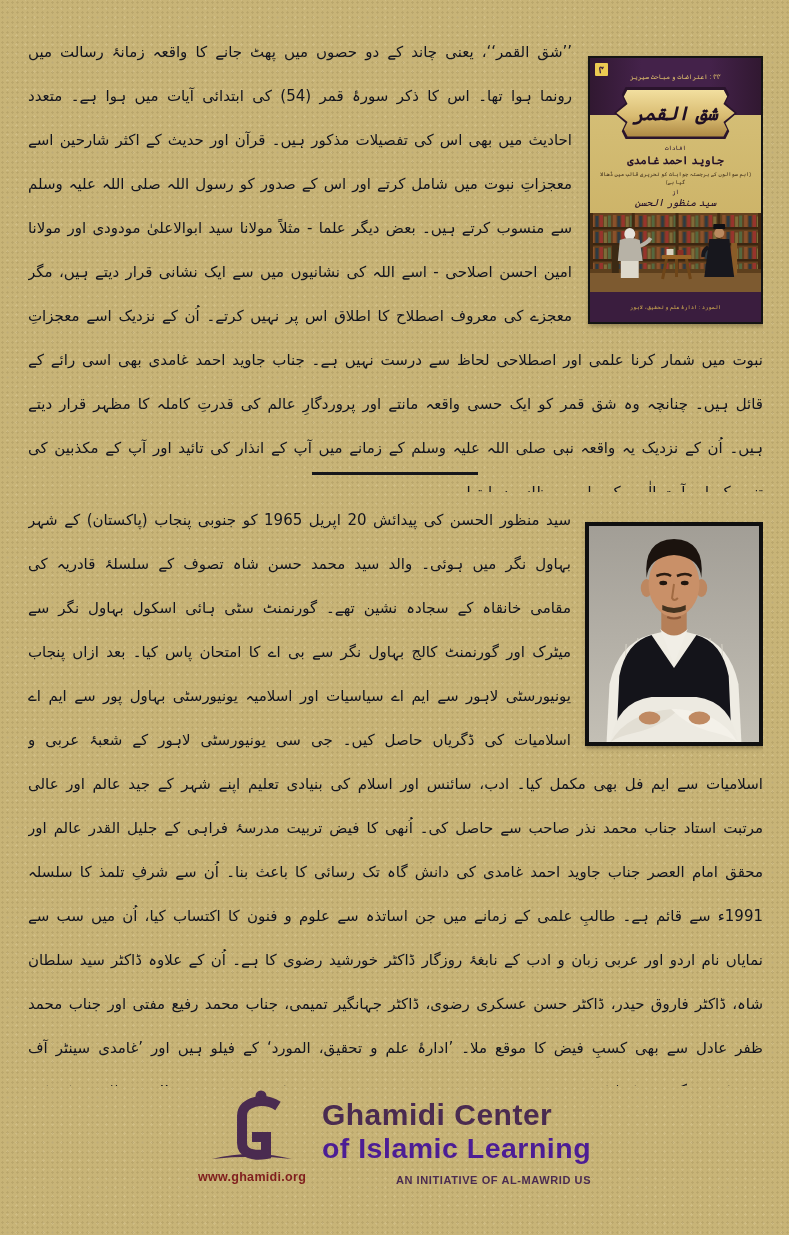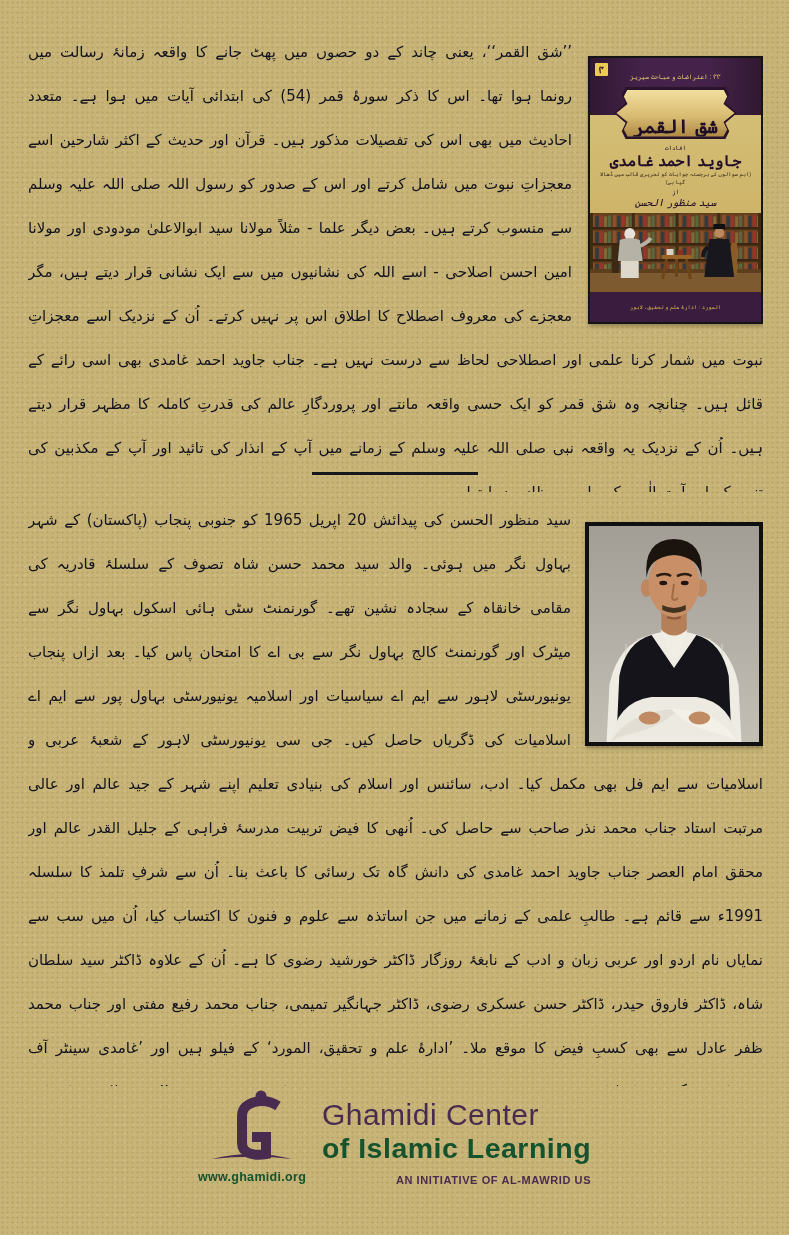--- a/index.html
+++ b/index.html
@@ -26,49 +26,49 @@
     color:#3a1d3e;font-size:9px;font-weight:bold;display:flex;align-items:center;
     justify-content:center;border-radius:1px;}
   .series{position:absolute;top:15px;left:0;right:0;text-align:center;font-size:6.5px;
     color:#d9b96a;direction:rtl;}
   .banner{position:absolute;top:29px;left:50%;transform:translateX(-50%);width:128px;height:52px;
     background:#2a142c;
     clip-path:polygon(11% 0%,89% 0%,92% 15%,89% 31%,98% 50%,89% 69%,92% 85%,89% 100%,11% 100%,8% 85%,11% 69%,2% 50%,11% 31%,8% 15%);}
   .banner-inner{position:absolute;inset:2.5px;
     clip-path:polygon(11% 0%,89% 0%,92% 15%,89% 31%,98% 50%,89% 69%,92% 85%,89% 100%,11% 100%,8% 85%,11% 69%,2% 50%,11% 31%,8% 15%);
     background:linear-gradient(180deg,#f2df9f,#d9bc72 55%,#ad8843);
-    display:flex;align-items:flex-end;justify-content:center;}
+    display:flex;align-items:center;justify-content:center;font-style:italic;}
   .book-title{font-family:"DejaVu Serif",serif;font-size:19px;font-weight:bold;color:#1f0f24;direction:rtl;}
   .cover-mid{position:absolute;top:86px;left:4px;right:4px;text-align:center;direction:rtl;}
   .c-small{font-size:6px;color:#2c1630;line-height:8px;}
-  .c-speaker{font-size:15px;font-weight:bold;color:#241028;line-height:15px;margin-top:1px;}
+  .c-speaker{font-size:11px;font-weight:bold;color:#241028;line-height:15px;margin-top:1px;}
   .c-paren{font-size:5.5px;color:#41301c;line-height:8px;margin:2px 6px;}
   .c-compiler{font-size:10px;font-weight:normal;font-style:italic;color:#241028;line-height:13px;}
   .cover-photo{position:absolute;top:155px;left:0;right:0;height:79px;}
   .cover-photo svg{display:block;width:100%;height:100%;}
   .cover-strip{position:absolute;left:0;right:0;top:234px;bottom:0;background:#3a1d3e;
     display:flex;align-items:center;justify-content:center;}
   .cover-strip span{font-size:5.5px;color:#caa64f;direction:rtl;}
   
   .portrait{float:right;width:178px;height:224px;margin:24px 0 14px 14px;
     border:4px solid #101010;box-sizing:border-box;background:#aba79f;
     box-shadow:1px 2px 4px rgba(40,30,10,.35);}
   .portrait svg{display:block;width:100%;height:100%;}
   
   .divider{position:absolute;top:472px;left:50%;transform:translateX(-50%);
     width:166px;height:2.5px;background:#17171b;}
   
   .brand{position:absolute;top:1088px;left:0;width:100%;display:flex;
     justify-content:center;align-items:flex-start;gap:16px;}
   .mark-col{width:108px;text-align:center;}
   .gmark svg{display:block;margin:0 auto;width:88px;height:80px;}
-  .site{margin-top:2px;font-size:12.5px;font-weight:bold;color:#14532d;letter-spacing:.3px;}
+  .site{margin-top:2px;font-size:12.5px;font-weight:bold;color:#7f1d1d;letter-spacing:.3px;}
   .word-col{padding-top:10px;}
-  .brand1{font-size:30px;font-weight:400;color:#4a2b50;line-height:34px;letter-spacing:.5px;}
-  .brand2{font-size:28.5px;font-weight:700;color:#14532d;line-height:33px;letter-spacing:.5px;}
+  .brand1{font-size:30px;font-weight:700;color:#4a2b50;line-height:34px;letter-spacing:.5px;}
+  .brand2{font-size:28.5px;font-weight:700;color:#4c1d95;line-height:33px;letter-spacing:.5px;}
   .tagline{margin-top:9px;font-size:11px;font-weight:700;color:#4a2b50;
     letter-spacing:.6px;text-align:right;}
 </style>
 </head>
 <body>
 
 <div id="page">
 
   <section class="block block1">
     <aside class="cover">

